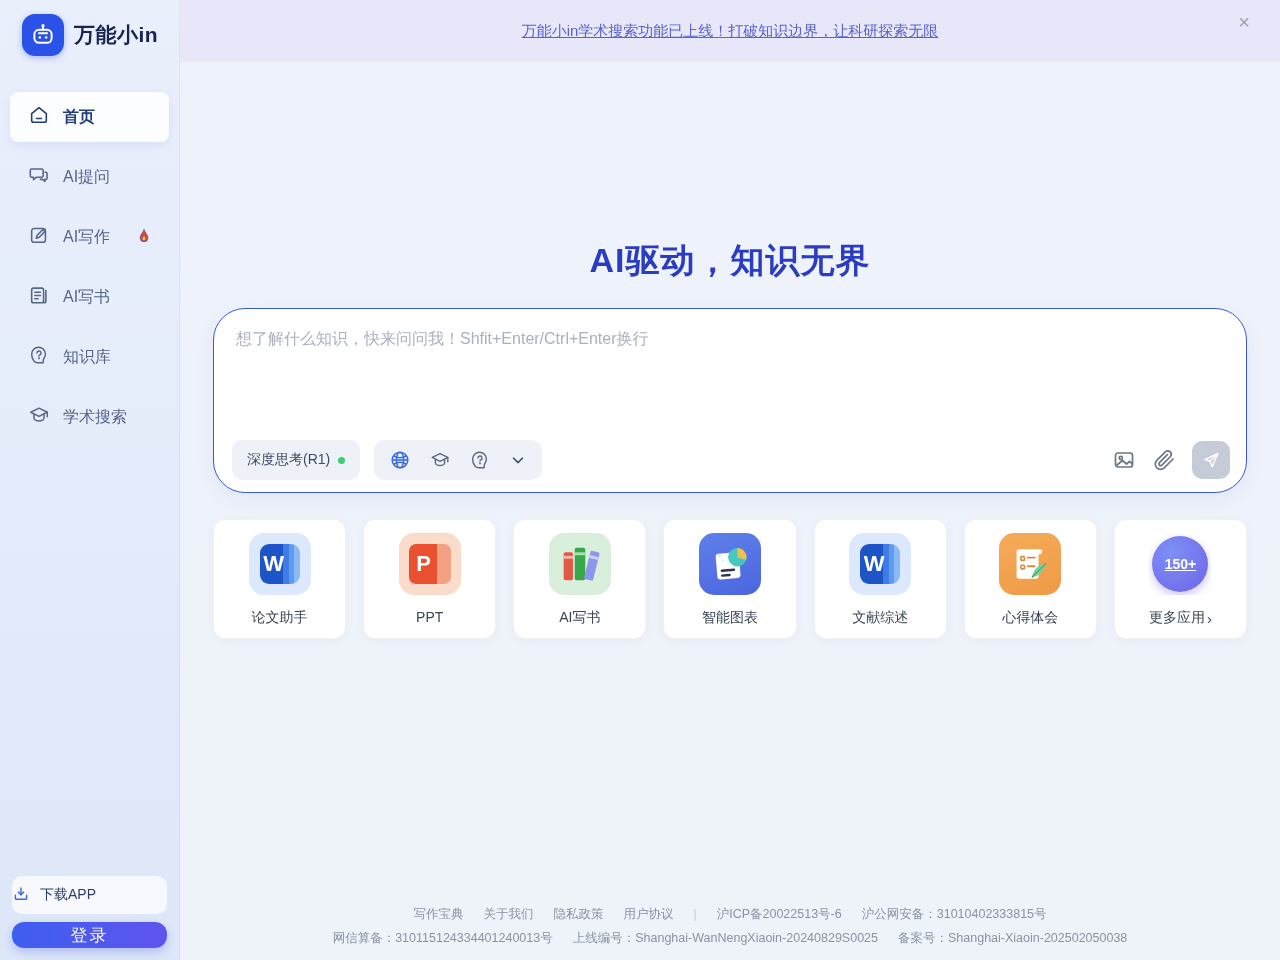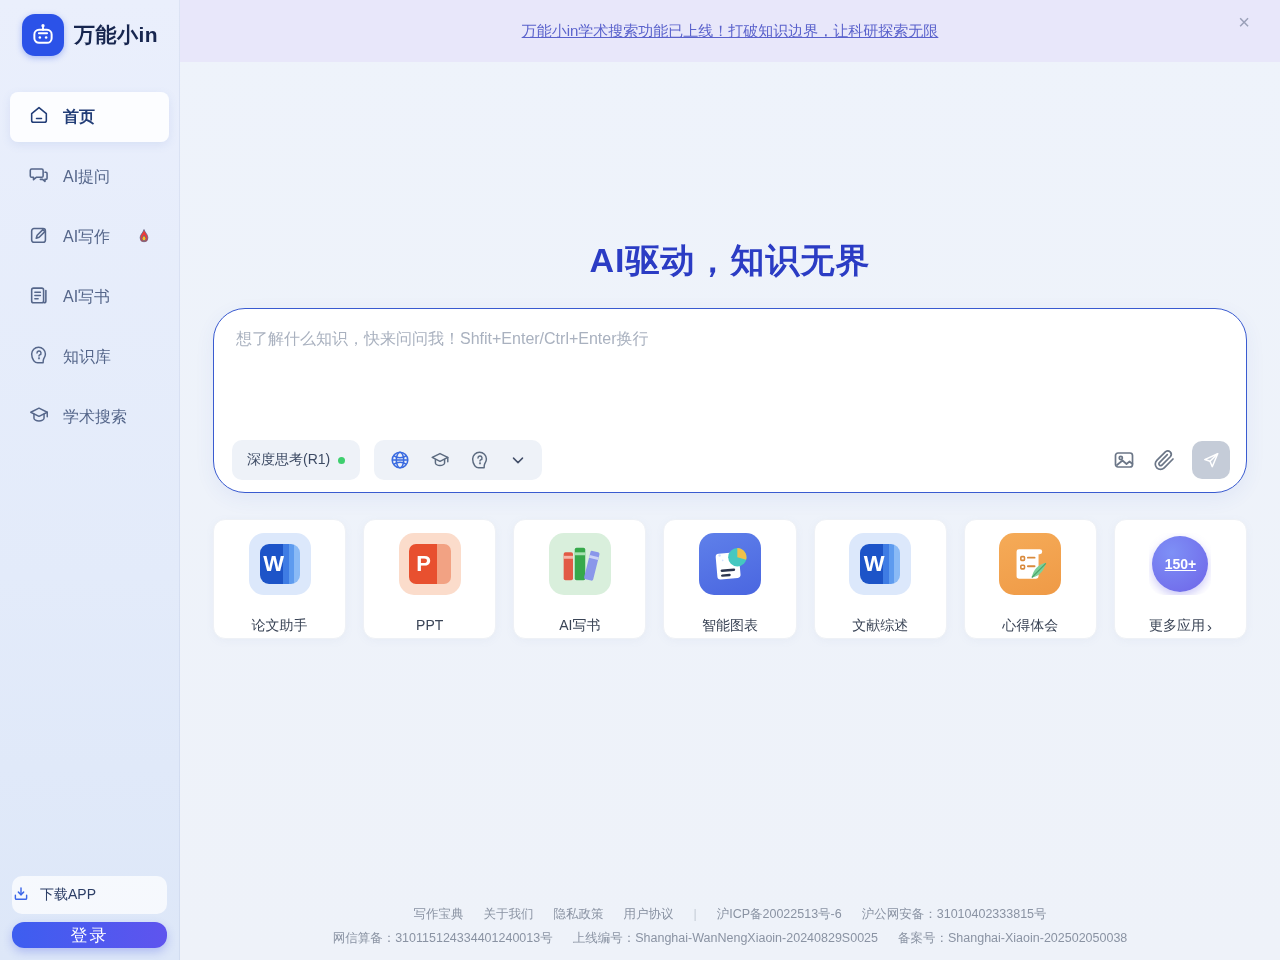--- a/index.html
+++ b/index.html
@@ -117,21 +117,21 @@
   .app-card {
     background: #fff; border: 1px solid #eef1f6; border-radius: 12px;
     height: 120px; display: flex; flex-direction: column; align-items: center;
     cursor: pointer; box-shadow: 0 2px 8px rgba(120,140,190,.06);
   }
   .app-tile {
     width: 62px; height: 62px; border-radius: 15px; margin-top: 13px;
     display: flex; align-items: center; justify-content: center;
     position: relative; overflow: hidden;
   }
-  .app-label { margin-top: 22px; font-size: 14px; color: #3a4456; display: flex; align-items: center; gap: 2px; }
+  .app-label { margin-top: 14px; font-size: 14px; color: #3a4456; display: flex; align-items: center; gap: 2px; }
 
   .tile-paper   { background: #dce8fb; }
   .tile-ppt     { background: #fbdccb; }
   .tile-books   { background: #d9efdc; }
   .tile-chart   { background: linear-gradient(160deg, #5f80ea, #4a66e0); }
   .tile-review  { background: #dce8fb; }
   .tile-notes   { background: linear-gradient(160deg, #f5ab58, #ef9a46); }
   .tile-more    { background: transparent; }
 
   .word-glyph {

